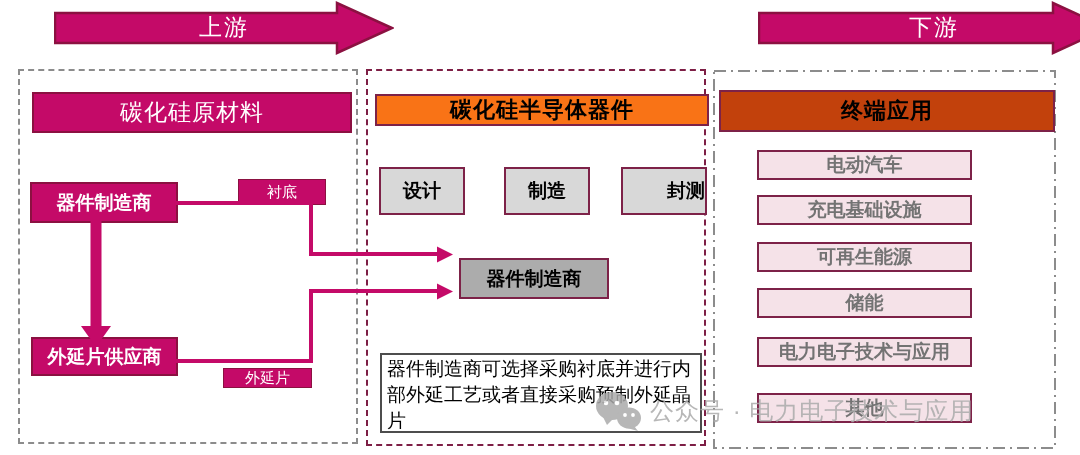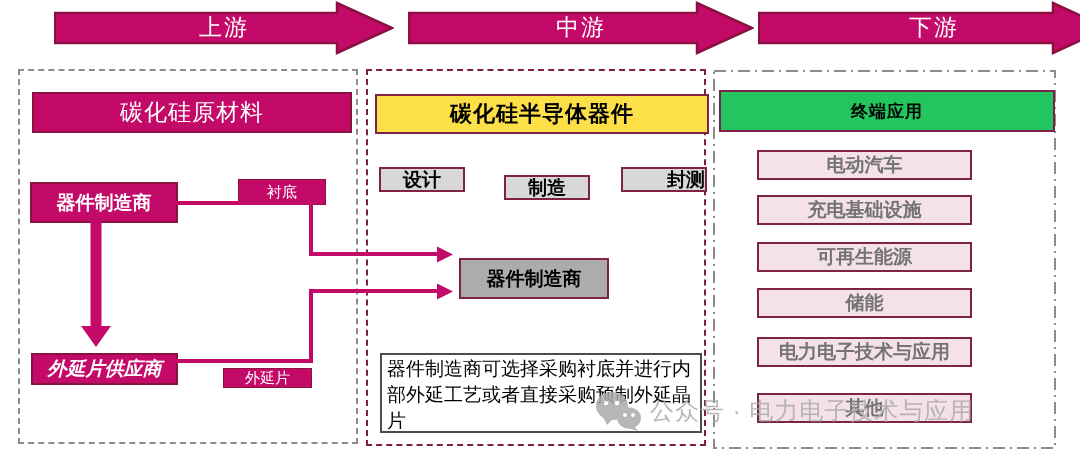--- a/index.html
+++ b/index.html
@@ -23,38 +23,38 @@
   #col-up{left:18px;top:69px;width:340px;height:375px;border:2px dashed #8C8C8C;}
   #col-mid{left:366px;top:69px;width:340px;height:377px;border:2px dashed #7D1E45;}
   #col-down{left:713px;top:70px;width:343px;height:379px;}
   #col-down .dashrect{position:absolute;left:0;top:0;}
   
   .bx{position:absolute;display:flex;align-items:center;justify-content:center;text-align:center;}
   .magenta{background:#C40A68;border:2px solid #8B1141;color:#fff;}
   .hdr-left{left:12px;top:21px;width:320px;height:41px;font-size:23px;letter-spacing:1px;}
   .supplier{font-weight:bold;font-size:19px;}
   #substrate-supplier{left:10px;top:111px;width:148px;height:41px;}
-  #epitaxy-supplier{left:11px;top:282px;width:147px;height:32px;font-style:italic;}
+  #epitaxy-supplier{left:11px;top:266px;width:147px;height:39px;}
   .tag{font-size:15px;border-width:1px;}
   #substrate-tag{left:218px;top:108px;width:88px;height:26px;}
   #epitaxy-tag{left:203px;top:297px;width:89px;height:20px;}
-  .hdr-mid{left:7px;top:23px;width:334px;height:40px;background:#fde047;border:2px solid #7D2248;
+  .hdr-mid{left:7px;top:23px;width:334px;height:32px;background:#f97316;border:2px solid #7D2248;
            color:#000;font-weight:bold;font-size:22px;letter-spacing:1px;}
-  .step{top:96px;width:86px;height:25px;background:#D8D8D8;border:2px solid #7D2248;
+  .step{top:96px;width:86px;height:48px;background:#D8D8D8;border:2px solid #7D2248;
         color:#000;font-weight:bold;font-size:19px;}
   #step-design{left:11px;}
-  #step-manufacture{left:136px;margin-top:8px;}
+  #step-manufacture{left:136px;}
   #step-test{left:253px;padding-left:44px;}
   #device-maker{left:91px;top:187px;width:150px;height:41px;background:#ACACAC;
         border:2px solid #7D2248;color:#000;font-weight:bold;font-size:19px;}
   #note-box{left:12px;top:282px;width:322px;height:80px;background:#fff;border:2px solid #4D4D4D;
         color:#000;font-size:19px;line-height:26px;text-align:left;
         align-items:flex-start;justify-content:flex-start;padding:1px 5px;display:block;}
-  .hdr-right{left:6px;top:20px;width:336px;height:42px;background:#22c55e;border:2px solid #7D2248;
-        color:#000;font-weight:bold;font-size:17px;letter-spacing:1px;}
+  .hdr-right{left:6px;top:20px;width:336px;height:42px;background:#c2410c;border:2px solid #7D2248;
+        color:#000;font-weight:bold;font-size:22px;letter-spacing:1px;}
   .app{left:44px;width:215px;height:30px;background:#F5E2E8;border:2px solid #7D2248;
         color:#737373;font-weight:bold;font-size:19px;}
   #app-0{top:80px;}#app-1{top:125px;}#app-2{top:172px;}
   #app-3{top:218px;}#app-4{top:267px;}#app-5{top:323px;}
   
   #connectors{position:absolute;left:0;top:0;z-index:5;pointer-events:none;}
   
   #watermark{position:absolute;left:594px;top:390px;z-index:9;display:flex;align-items:center;
         gap:8px;color:#ABABAB;opacity:0.85;pointer-events:none;}
   #watermark .wm-text{font-size:24px;letter-spacing:1px;white-space:nowrap;}
@@ -62,26 +62,20 @@
 </head>
 <body>
 
 <div id="canvas">
 
   <div class="stage-arrow" id="arrow-up">
     <svg width="340" height="54">
       <path d="M1 12 L283 12 L283 2 L338 27 L283 52 L283 42 L1 42 Z" fill="#C40A68" stroke="#8B1141" stroke-width="2.5"></path>
     </svg>
     <span class="lbl">上游</span>
-  </div>
-  <div class="stage-arrow" id="arrow-mid">
-    <svg width="346" height="54">
-      <path d="M1 12 L289 12 L289 2 L344 27 L289 52 L289 42 L1 42 Z" fill="#C40A68" stroke="#8B1141" stroke-width="2.5"></path>
-    </svg>
-    <span class="lbl">中游</span>
   </div>
   <div class="stage-arrow" id="arrow-down">
     <svg width="352" height="54">
       <path d="M1 12 L295 12 L295 2 L350 27 L295 52 L295 42 L1 42 Z" fill="#C40A68" stroke="#8B1141" stroke-width="2.5"></path>
     </svg>
     <span class="lbl">下游</span>
   </div>
 
   <div class="col" id="col-up">
     <div class="bx magenta hdr-left">碳化硅原材料</div>

